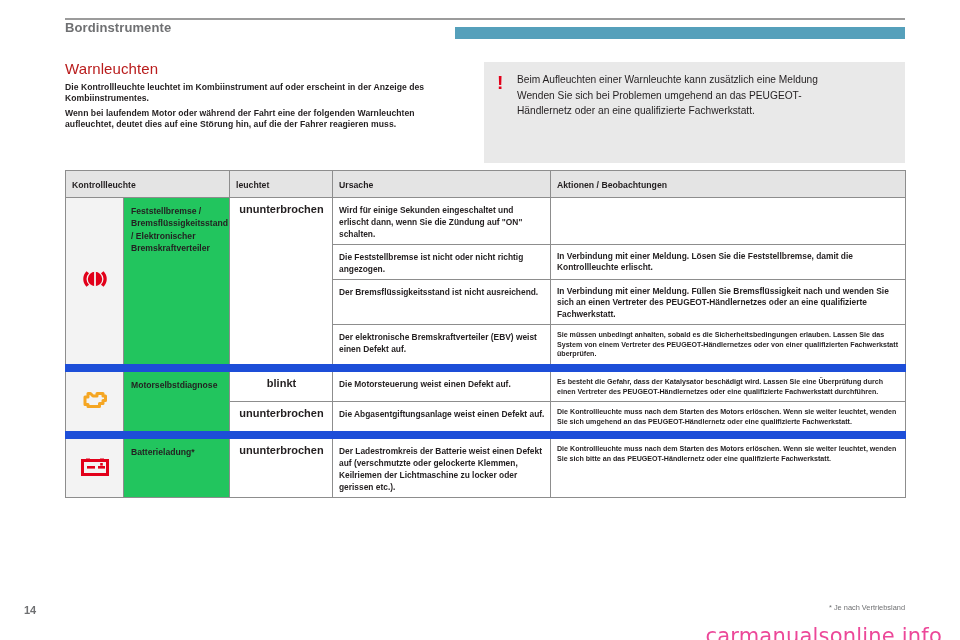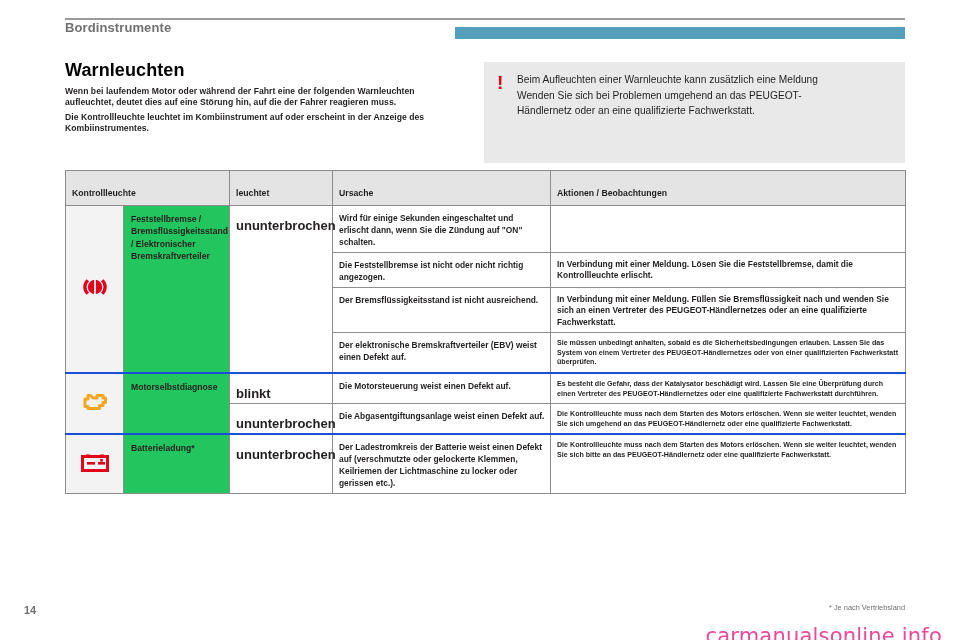--- a/index.html
+++ b/index.html
@@ -24,21 +24,21 @@
     letter-spacing:.1px;
   }
   .hdr-accent{
     position:absolute;left:455px;top:27px;width:450px;height:12px;
     background:#55a0bb;
   }
 
   
   .intro{position:absolute;left:65px;top:60px;width:400px;}
   .intro h2{
-    margin:0 0 5px 0;font-size:18px;font-weight:bold;color:#000000;
+    margin:0 0 5px 0;font-size:15px;font-weight:normal;color:#b91c1c;
     letter-spacing:.1px;
   }
   .intro p{
     margin:0;font-size:8.6px;line-height:11.4px;font-weight:bold;
     color:#231f20;letter-spacing:.05px;
   }
   .intro p + p{margin-top:3px;}
 
   
   .callout{
@@ -64,40 +64,40 @@
     border:1px solid #8d8d8d;
     vertical-align:top;
     padding:4px 5px 4px 6px;
     background:#ffffff;
   }
   .tbl thead th{
     background:#e4e4e4;
     height:20px;
     font-size:8.7px;font-weight:bold;text-align:left;
     vertical-align:middle;
-    padding:12px 5px 2px 6px;
+    padding:4px 5px 2px 6px;
   }
   col.c-icon{width:58px;}
   col.c-name{width:106px;}
   col.c-state{width:103px;}
   col.c-cause{width:218px;}
   col.c-act{width:355px;}
 
   td.icon-cell{background:#f3f3f3;text-align:center;vertical-align:middle;padding:0;}
   td.name-cell{
     background:#22c55e;
     font-size:8.6px;line-height:12.4px;font-weight:bold;color:#231f20;
     padding:7px 5px 5px 7px;
   }
-  td.state-cell{font-size:13px;font-weight:bold;line-height:11px;padding-top:14px;}
+  td.state-cell{font-size:11px;font-weight:bold;line-height:11px;padding-top:6px;text-align:center;}
   td.cause-cell{font-size:8.4px;font-weight:bold;line-height:12px;padding-top:6px;}
   td.act-cell{font-size:8.4px;font-weight:bold;line-height:11.4px;padding-top:6px;}
   td.act-cell.small, td.tiny{font-size:7.1px;line-height:9.6px;}
 
-  .sep-row td{border-top:2px solid #1d4ed8;}
+  .sep-row td{border-top:8px solid #1d4ed8;}
 
   
   .ic{display:inline-block;}
   .ic svg{display:block;}
 
   
   .pageno{
     position:absolute;left:24px;top:604px;
     font-size:11px;font-weight:bold;color:#6f7072;
   }
@@ -115,22 +115,22 @@
 <body>
 
 <div class="page">
 
   <div class="hdr-rule"></div>
   <div class="hdr-title">Bordinstrumente</div>
   <div class="hdr-accent"></div>
 
   <div class="intro">
     <h2>Warnleuchten</h2>
+    <p>Die Kontrollleuchte leuchtet im Kombiinstrument auf oder erscheint in der Anzeige des Kombiinstrumentes.</p>
     <p>Wenn bei laufendem Motor oder während der Fahrt eine der folgenden Warnleuchten aufleuchtet, deutet dies auf eine Störung hin, auf die der Fahrer reagieren muss.</p>
-    <p>Die Kontrollleuchte leuchtet im Kombiinstrument auf oder erscheint in der Anzeige des Kombiinstrumentes.</p>
   </div>
 
   <div class="callout">
     <div class="bang">!</div>
     <div class="ctext">
       <div>Beim Aufleuchten einer Warnleuchte kann zusätzlich eine Meldung</div>
       <div>Wenden Sie sich bei Problemen umgehend an das PEUGEOT-</div>
       <div>Händlernetz oder an eine qualifizierte Fachwerkstatt.</div>
     </div>
   </div>

